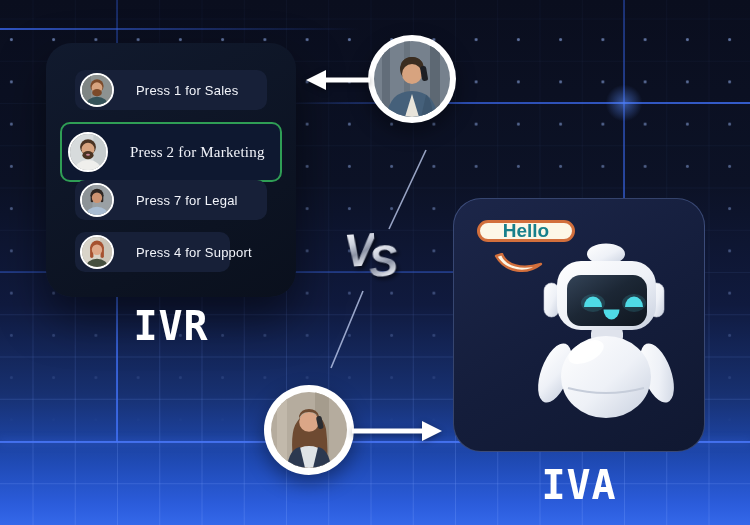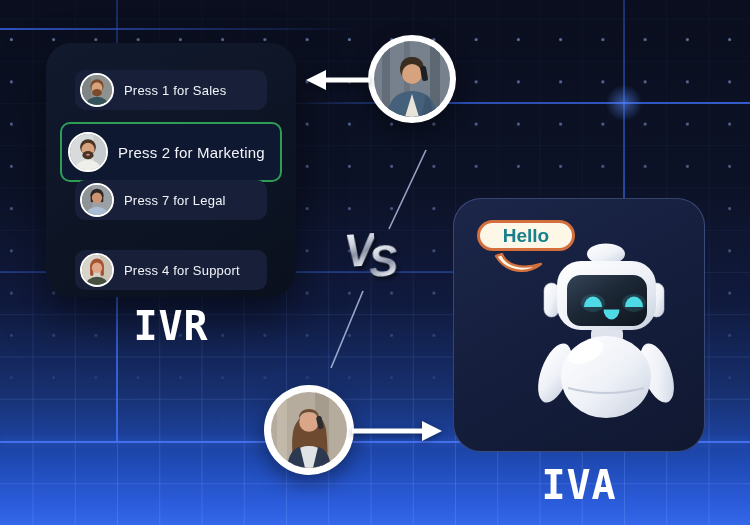--- a/index.html
+++ b/index.html
@@ -38,26 +38,26 @@
 
   
   .diagonal{position:absolute;inset:0;z-index:2;pointer-events:none;}
 
   
   .ivr-panel{position:absolute;left:46px;top:43px;width:250px;height:254px;z-index:3;
     border-radius:26px;background:linear-gradient(150deg,#111a2e 0%,#0c1322 70%,#0a101d 100%);
     box-shadow:0 20px 45px rgba(0,0,0,.5);}
   .menu-item{position:absolute;display:flex;align-items:center;gap:10px;padding-left:5px;
     background:#172038;border-radius:10px;box-sizing:border-box;color:#f2f4fa;}
-  .menu-item .mi-label{font-size:13px;letter-spacing:.2px;white-space:nowrap;}
+  .menu-item .mi-label{font-size:13px;letter-spacing:.2px;white-space:nowrap;margin-left:12px;}
   .mi-1{left:29px;top:27px;width:192px;height:40px;}
-  .mi-2{left:14px;top:79px;width:222px;height:60px;background:#0e1830;border:2px solid #2f9e55;padding-left:6px;}
+  .mi-2{left:14px;top:79px;width:222px;height:60px;background:#0e1830;border:2px solid #2f9e55;padding-left:6px;font-family:Liberation Serif, serif;}
   .mi-2 .mi-label{font-size:15px;}
   .mi-3{left:29px;top:137px;width:192px;height:40px;}
-  .mi-4{left:29px;top:207px;width:192px;height:40px;}
+  .mi-4{left:29px;top:189px;width:155px;height:40px;}
   .avatar-sm{width:30px;height:30px;border-radius:50%;border:2px solid #fff;overflow:hidden;flex:none;background:#888;}
   .mi-2 .avatar-sm{width:36px;height:36px;}
   .avatar-sm svg{display:block;width:100%;height:100%;}
 
   .big-label{position:absolute;z-index:3;color:#fff;text-align:center;
     font-family:"DejaVu Sans Mono","Liberation Mono",monospace;font-weight:700;font-size:40px;letter-spacing:1px;}
   .ivr-label{left:46px;top:303px;width:250px;}
   .iva-label{left:453px;top:462px;width:252px;text-align:center;}
 
   
@@ -78,21 +78,21 @@
   .vs span{display:inline-block;font-style:italic;font-weight:800;font-family:"Liberation Sans",sans-serif;
     background:linear-gradient(160deg,#fdfdff 5%,#cdd2de 35%,#8b92a4 55%,#e2e5ec 78%,#9aa1b2 100%);
     -webkit-background-clip:text;background-clip:text;color:transparent;line-height:1;}
   .vs .v{font-size:46px;}
   .vs .s{font-size:44px;transform:translate(-7px,12px);}
 
   
   .iva-panel{position:absolute;left:453px;top:198px;width:252px;height:254px;z-index:3;
     border-radius:28px;background:linear-gradient(150deg,#1c2649 0%,#141d3b 55%,#101831 100%);
     border:1px solid rgba(130,160,230,.32);box-sizing:border-box;}
-  .bubble{position:absolute;left:477px;top:220px;width:98px;height:31px;z-index:5;
+  .bubble{position:absolute;left:477px;top:220px;width:98px;height:22px;z-index:5;
     border-radius:19px;background:#fdf7e7;border:3px solid #d26f3c;box-sizing:border-box;
     display:flex;align-items:center;justify-content:center;
     color:#18808c;font-weight:700;font-size:19px;}
   .bubble-tail{position:absolute;left:494px;top:253px;z-index:5;}
   .robot{position:absolute;left:528px;top:242px;width:152px;height:182px;z-index:4;}
 </style>
 </head>
 <body>
 
 <div class="stage">

